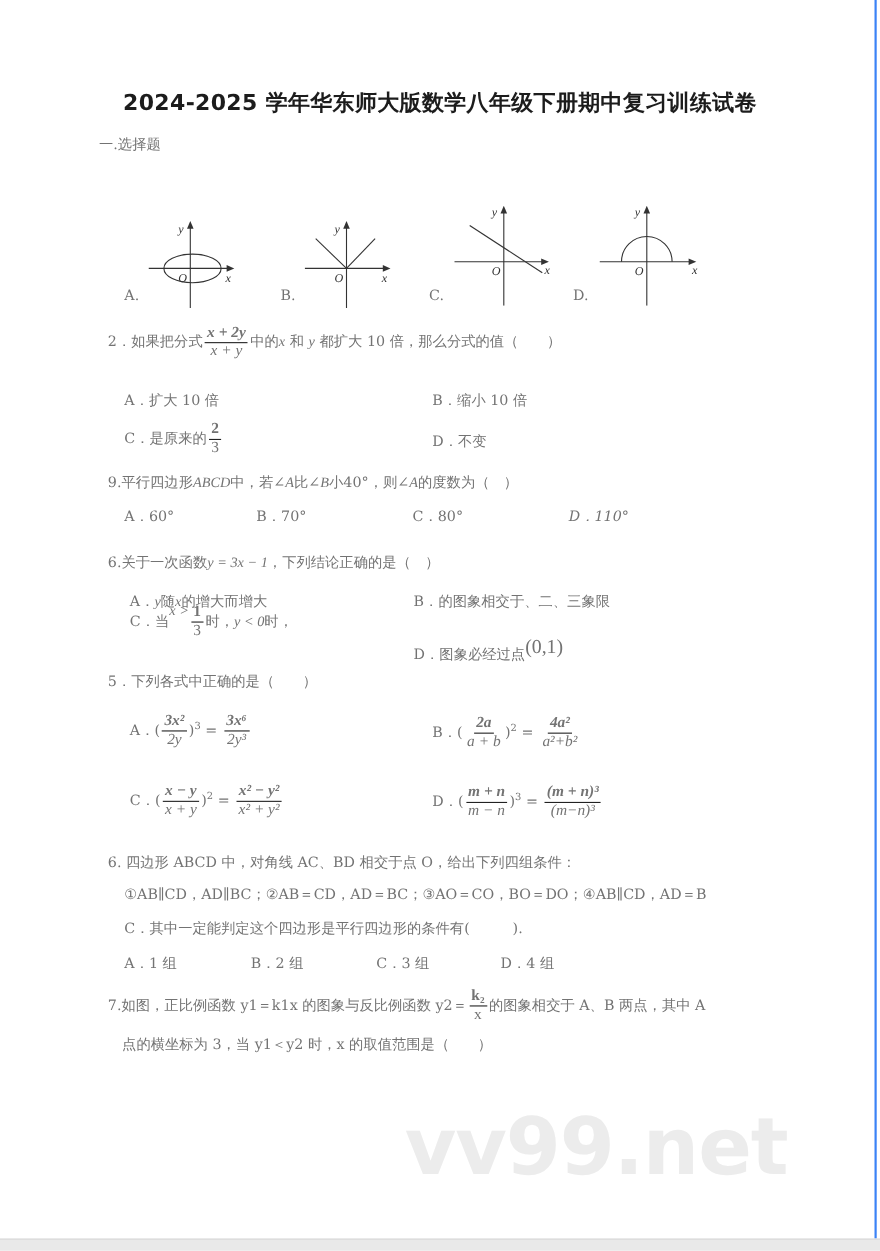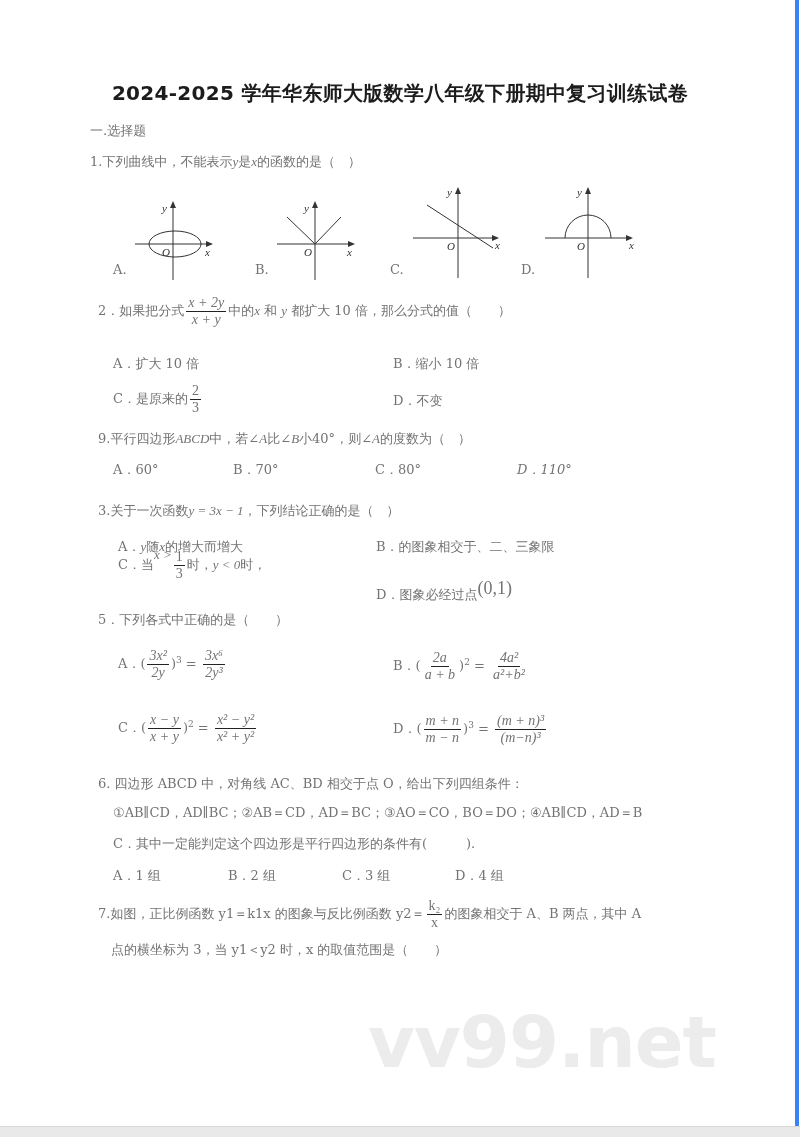--- a/index.html
+++ b/index.html
@@ -1,44 +1,41 @@
 <!DOCTYPE html>
 <html><head>
 <meta charset="utf-8">
 <style>
   html, body { margin: 0; padding: 0; }
   body {
     width: 800px; height: 1137px; background: #ffffff; position: relative; overflow: hidden;
     font-family: "DejaVu Serif", "Liberation Serif", serif; color: #222;
   }
-  .page { position: absolute; left: 0; top: 0; width: 795px; height: 1126px; background: #fff; border-right: 4px solid #3b82f6; }
+  .page { position: absolute; left: 0; top: 0; width: 795px; height: 1126px; background: #fff; border-right: 2px solid #3b82f6; }
   .bottom-strip { position: absolute; left: 0; top: 1126px; width: 800px; height: 11px; background: #e9e9e9; border-top: 1px solid #d8d8d8; }
   .abs { position: absolute; white-space: nowrap; }
   .title { left: 0; width: 800px; top: 80px; text-align: center; font-family: "DejaVu Sans", sans-serif; font-weight: bold; font-size: 20px; color: #1c1c1c; letter-spacing: 0.3px; }
   .txt { font-size: 13px; color: #737373; }
   .it { font-style: italic; font-family: "Liberation Serif", serif; }
   .frac { display: inline-flex; flex-direction: column; align-items: center; vertical-align: middle; font-family: "Liberation Serif", serif; font-size: 14px; line-height: 1.15; margin: 0 2px; }
-  .frac .num { padding: 0 2px; border-bottom: 1px solid #222; }
+  .frac .num { padding: 0 2px; border-bottom: 1px solid #222; font-weight: bold; }
   .frac .den { padding: 0 2px; }
   sup { font-size: 9px; }
   .graph svg { display: block; }
   .watermark { left: 368px; top: 1000px; font-family: "DejaVu Sans", sans-serif; font-weight: bold; font-size: 72px; color: #ececec; letter-spacing: -1px; }
   .opt { font-size: 13px; }
 </style>
 </head>
 <body>
 
 <div class="page">
 
   <div class="abs title">2024-2025 学年华东师大版数学八年级下册期中复习训练试卷</div>
   <div class="abs txt" style="left:90px;top:122px;">一.选择题</div>
 
-  <div class="abs txt" style="left:90px;top:153px;">
-    <span>1.下列曲线中，不能表示</span><span class="it">y</span><span>是</span><span class="it">x</span><span>的函数的是（　）</span>
-  </div>
 
   <div class="abs txt" style="left:113px;top:262px;">A.</div>
   <div class="abs graph" style="left:135px;top:195px;">
     <svg width="85" height="85" viewBox="0 0 85 85">
       <line x1="0" y1="49" x2="74" y2="49" stroke="#333" stroke-width="1"></line>
       <polygon points="78,49 71,46 71,52" fill="#333"></polygon>
       <line x1="38" y1="85" x2="38" y2="10" stroke="#333" stroke-width="1"></line>
       <polygon points="38,6 35,13 41,13" fill="#333"></polygon>
       <ellipse cx="40" cy="49" rx="26" ry="13" fill="none" stroke="#333" stroke-width="1"></ellipse>
       <text x="27" y="17" font-size="11" font-style="italic" font-family="Liberation Serif, serif" fill="#333">y</text>
@@ -109,21 +106,21 @@
 
   <div class="abs txt" style="left:98px;top:430px;">
     <span>9.平行四边形</span><span class="it">ABCD</span><span>中，若∠</span><span class="it">A</span><span>比∠</span><span class="it">B</span><span>小</span><span>40°</span><span>，则∠</span><span class="it">A</span><span>的度数为（　）</span>
   </div>
   <div class="abs txt opt" style="left:113px;top:461px;">A．60°</div>
   <div class="abs txt opt" style="left:233px;top:461px;">B．70°</div>
   <div class="abs txt opt" style="left:375px;top:461px;">C．80°</div>
   <div class="abs txt opt" style="left:517px;top:461px;font-style:italic;">D．110°</div>
 
   <div class="abs txt" style="left:98px;top:502px;">
-    <span>3.关于一次函数</span><span class="it">y = 3x − 1</span><span>，下列结论正确的是（　）</span>
+    <span>6.关于一次函数</span><span class="it">y = 3x − 1</span><span>，下列结论正确的是（　）</span>
   </div>
   <div class="abs txt opt" style="left:118px;top:538px;">
     <span>A．</span><span class="it">y</span><span>随</span><span class="it">x</span><span>的增大而增大</span>
   </div>
   <div class="abs txt opt" style="left:376px;top:538px;">B．的图象相交于、二、三象限</div>
   <div class="abs txt opt" style="left:118px;top:549px;">
     <span>C．当</span><span class="it" style="position:relative;top:-10px;">x &gt;</span><span class="frac">
         <span class="num">1</span>
         <span class="den">3</span>
       </span><span>时，</span><span class="it">y &lt; 0</span><span>时，</span>

